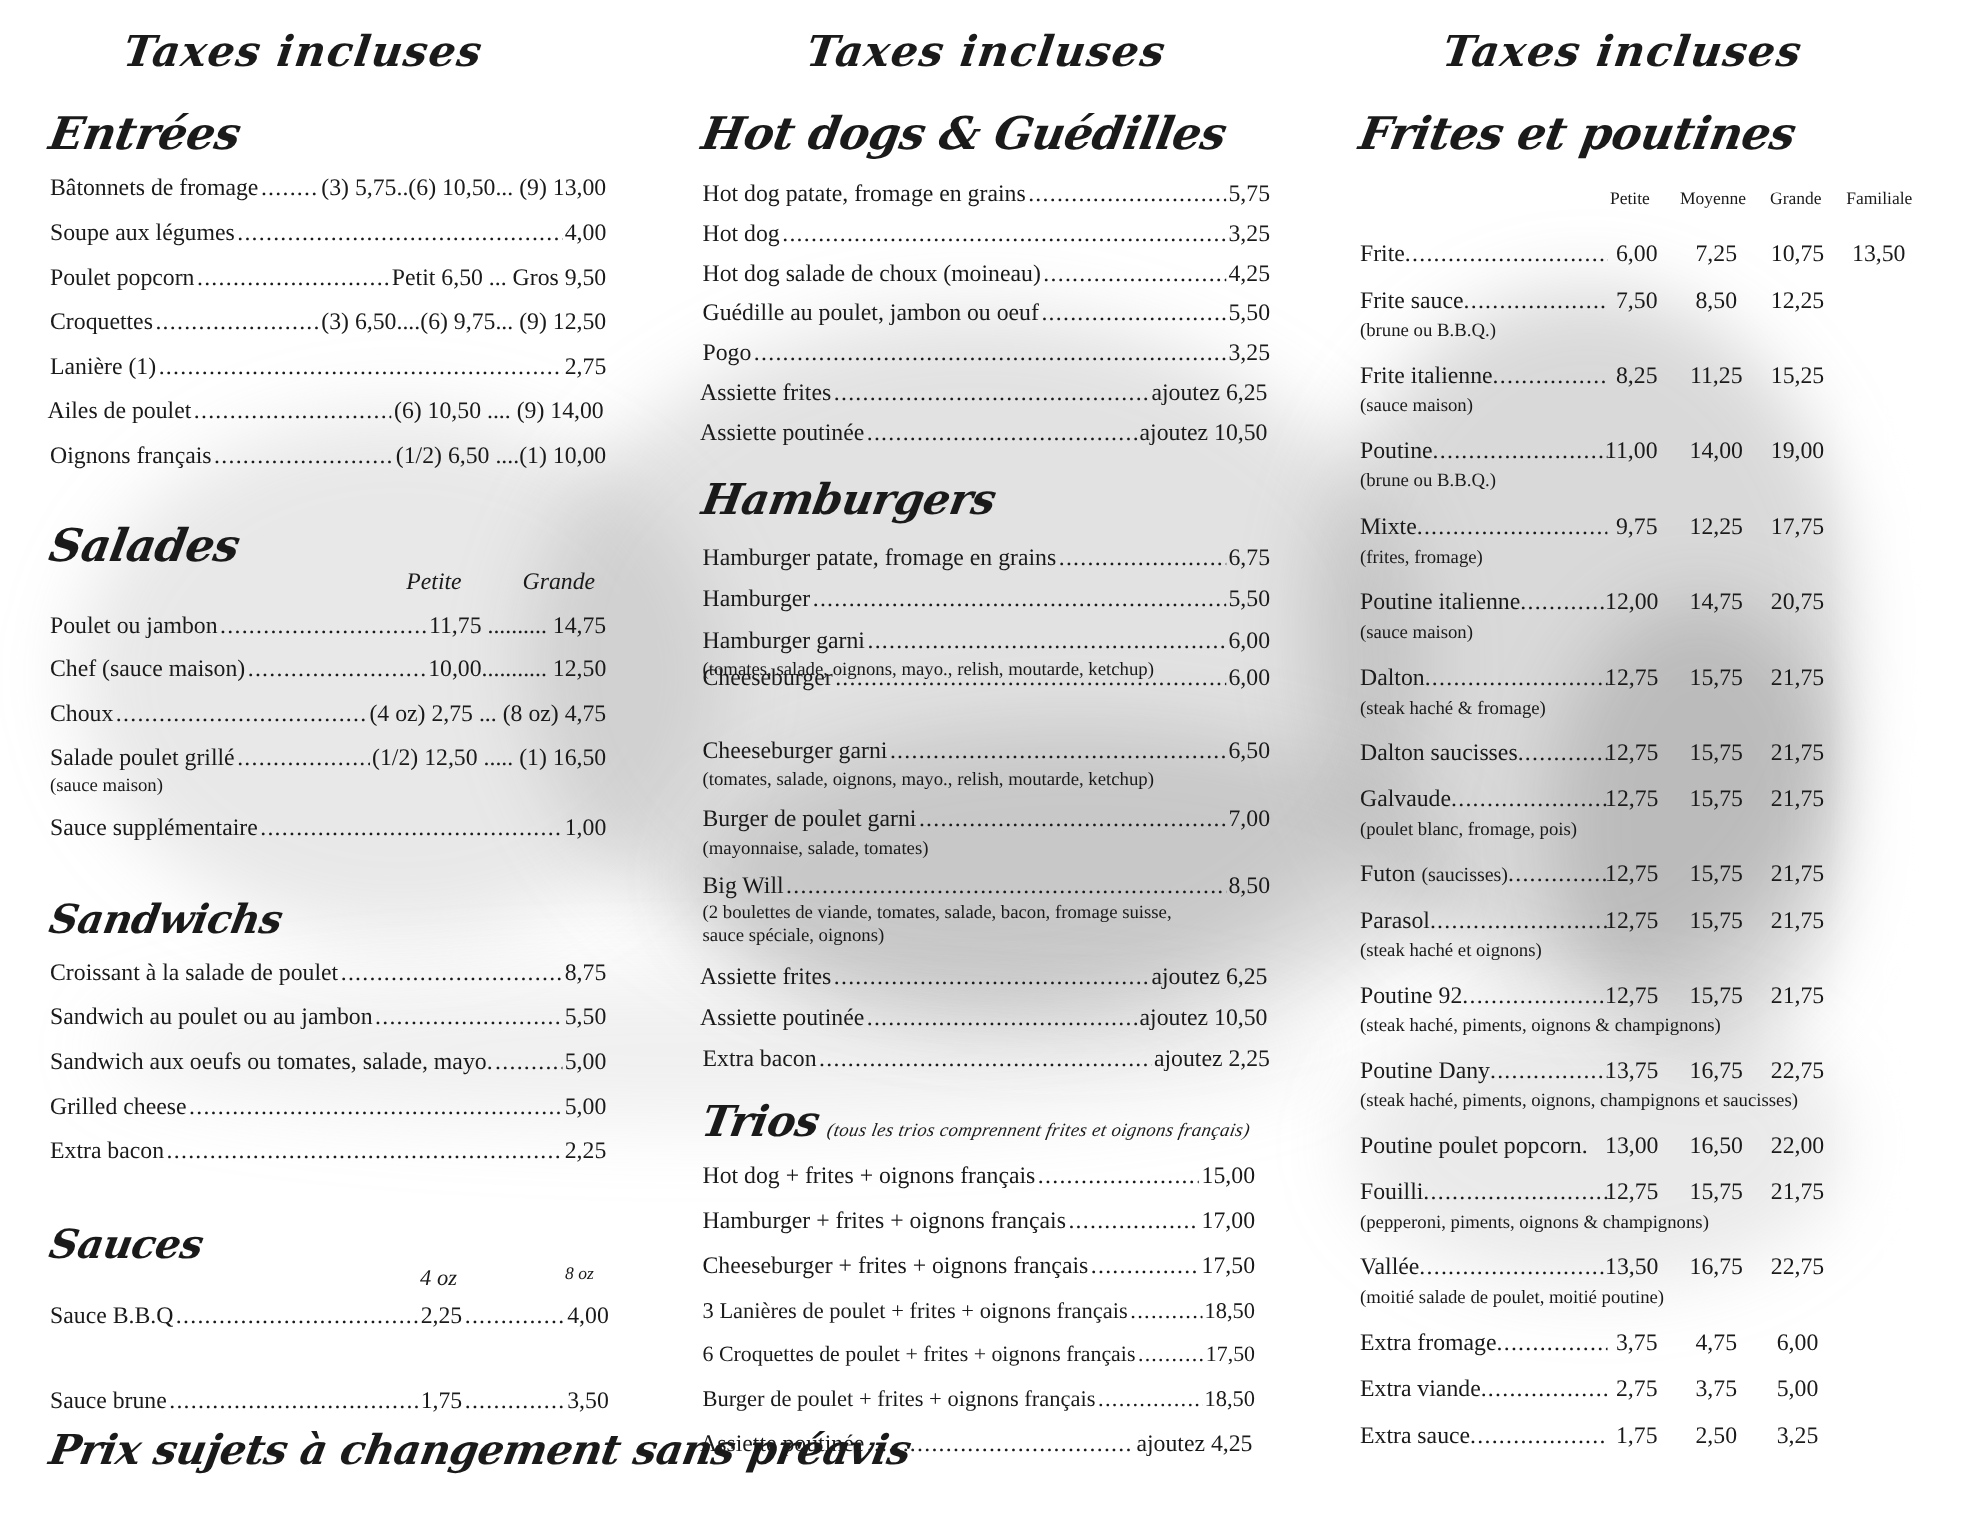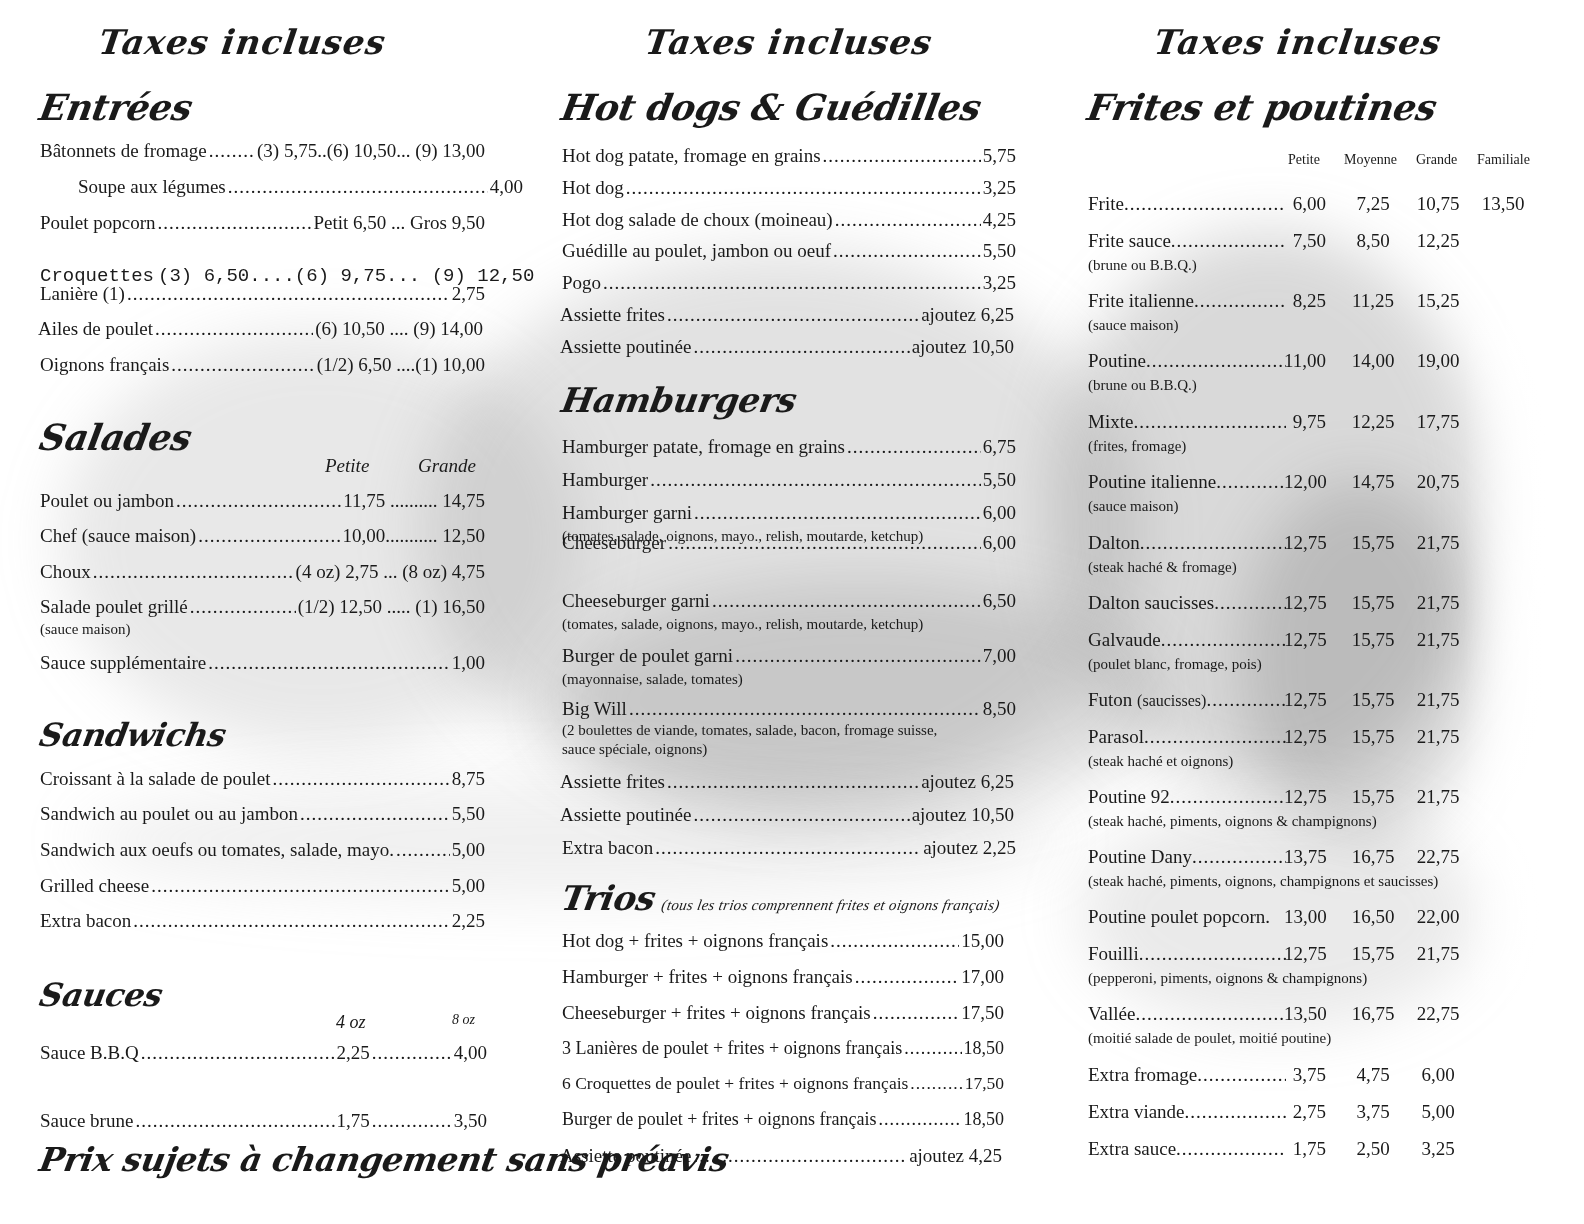--- a/index.html
+++ b/index.html
@@ -78,31 +78,31 @@
 
 <div class="col col1">
   <div class="taxes">Taxes incluses</div>
 
   <div class="section-title" style="top:86px;">Entrées</div>
   <div class="row" style="top:140px;">
       <span class="name">Bâtonnets de fromage</span>
       <span class="dots"></span>
       <span class="price">(3) 5,75..(6) 10,50...  (9) 13,00</span>
     </div>
-  <div class="row" style="top:176px;margin-left:38px;">
+  <div class="row" style="top:176px;">
       <span class="name">Soupe aux légumes</span>
       <span class="dots"></span>
       <span class="price">4,00</span>
     </div>
   <div class="row" style="top:212px;">
       <span class="name">Poulet popcorn</span>
       <span class="dots"></span>
       <span class="price">Petit 6,50 ... Gros 9,50</span>
     </div>
-  <div class="row" style="top:265px;font-family:Liberation Mono, monospace;">
+  <div class="row" style="top:247px;">
       <span class="name">Croquettes</span>
       <span class="dots"></span>
       <span class="price">(3) 6,50....(6) 9,75...  (9) 12,50</span>
     </div>
   <div class="row" style="top:283px;">
       <span class="name">Lanière (1)</span>
       <span class="dots"></span>
       <span class="price">2,75</span>
     </div>
   <div class="row" style="top:318px; left:-2px;">

